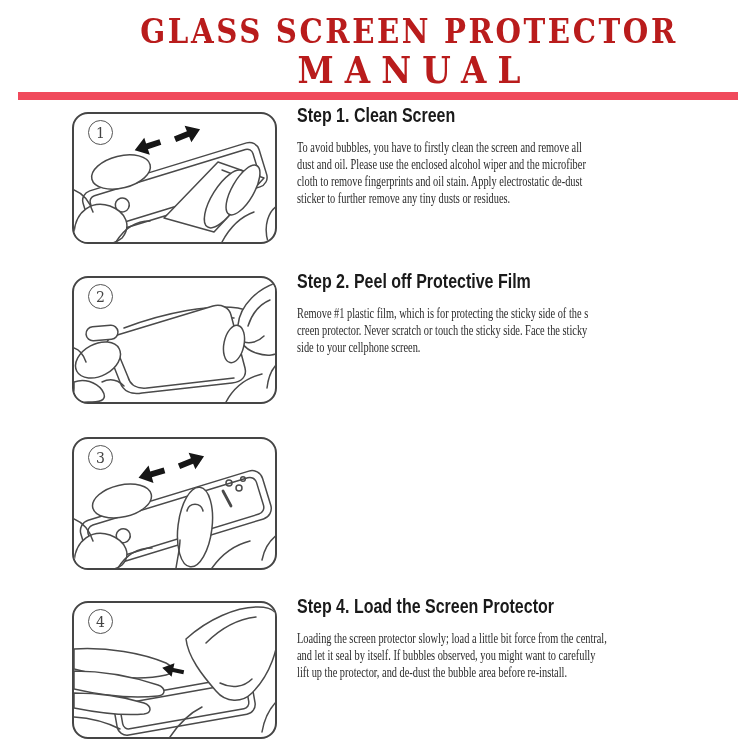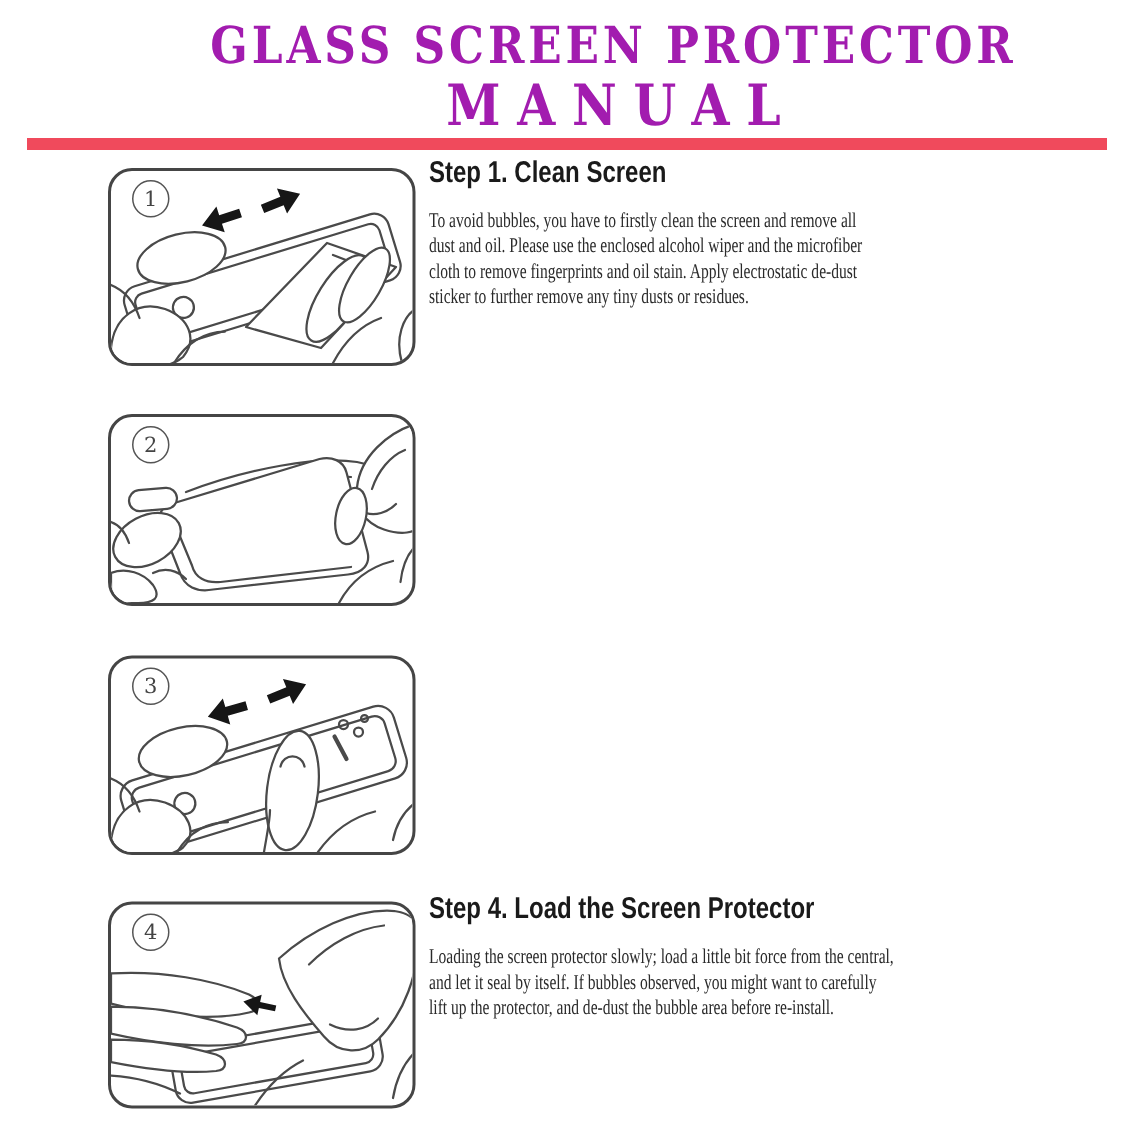--- a/index.html
+++ b/index.html
@@ -1,21 +1,21 @@
 <!DOCTYPE html>
 <html><head>
 <meta charset="utf-8">
 <style>
   html,body { margin:0; padding:0; background:#ffffff; }
   .page {
     position:relative; width:750px; height:750px; background:#fff;
     font-family:"Liberation Sans", sans-serif; overflow:hidden;
   }
   
-  .title-wrap { padding-top:12px; padding-left:68px; text-align:center; color:#a21caf; }
+  .title-wrap { padding-top:12px; padding-left:68px; text-align:center; color:#b91c1c; }
   .title-line { display:block; font-family:"DejaVu Serif", serif; font-weight:bold;
                 transform:scaleX(0.86); transform-origin:center top; }
   .title-line.l1 { font-size:34px; line-height:38px; letter-spacing:3px; }
   .title-line.l2 { font-size:38px; line-height:40px; letter-spacing:13px; text-indent:13px; }
   .divider { position:absolute; left:18px; top:92px; width:720px; height:8px; background:#f04a5c; }
   
   .fig {
     position:absolute; left:72px; width:205px; box-sizing:border-box;
     border:2px solid #454545; border-radius:16px; background:#fff; overflow:hidden; margin:0;
   }
@@ -27,21 +27,21 @@
   .badge {
     position:absolute; left:14px; top:6px; width:23px; height:23px; background:#fff;
     border:1.5px solid #555; border-radius:50%; z-index:2;
     display:flex; align-items:center; justify-content:center;
     font-family:"DejaVu Serif", serif; font-size:14px; color:#444;
   }
   .art  { stroke:#4a4a4a; stroke-width:1.5; fill:none; stroke-linecap:round; stroke-linejoin:round; }
   .wfill{ fill:#ffffff; }
   .arrow{ fill:#161616; stroke:none; }
   .slot { stroke-width:2.8; }
-  .steptext { position:absolute; left:286px; width:445px; }
+  .steptext { position:absolute; left:297px; width:445px; }
   .t1 { top:104px; } .t2 { top:270px; } .t3 { top:436px; } .t4 { top:595px; }
   .step-heading {
     margin:0; font-size:20px; font-weight:bold; color:#1a1a1a; white-space:nowrap;
     font-family:"Liberation Sans", sans-serif;
     transform:scaleX(0.80); transform-origin:left top;
   }
   .step-body {
     margin:12px 0 0 0; width:600px;
     font-family:"Liberation Serif", serif; font-size:14px; line-height:17px; color:#2a2a2a;
     white-space:pre-line; transform:scaleX(0.74); transform-origin:left top;
@@ -122,20 +122,26 @@
 
         <path class="wfill" d="M205 4 C184 10 166 27 164 47 C162 61 170 71 182 75 C194 79 203 77 205 73 Z"></path>
         <path d="M174 48 C178 36 186 26 196 22"></path>
         <path d="M170 64 C176 66 184 64 190 58"></path>
         <ellipse class="wfill" cx="160" cy="66" rx="10" ry="19" transform="rotate(12 160 66)"></ellipse>
         <path d="M152 124 C160 109 172 100 188 96"></path>
         <path d="M203 86 C197 92 194 101 193 110"></path>
       </g>
     </svg>
   </figure>
+  <div class="steptext t2">
+    <h2 class="step-heading">Step 2. Peel off Protective Film</h2>
+    <p class="step-body">Remove #1 plastic film, which is for protecting the sticky side of the s
+creen protector. Never scratch or touch the sticky side. Face the sticky
+side to your cellphone screen.</p>
+  </div>
 
   <figure class="fig fig3">
     <div class="badge">3</div>
     <svg viewBox="0 0 201 129" preserveAspectRatio="none">
       <g class="art">
 
         <g transform="rotate(-17 100 78)">
           <rect class="wfill" x="6" y="56" width="190" height="50" rx="11"></rect>
           <rect x="13" y="62" width="176" height="38" rx="7"></rect>
           <circle cx="46" cy="81" r="7"></circle>

